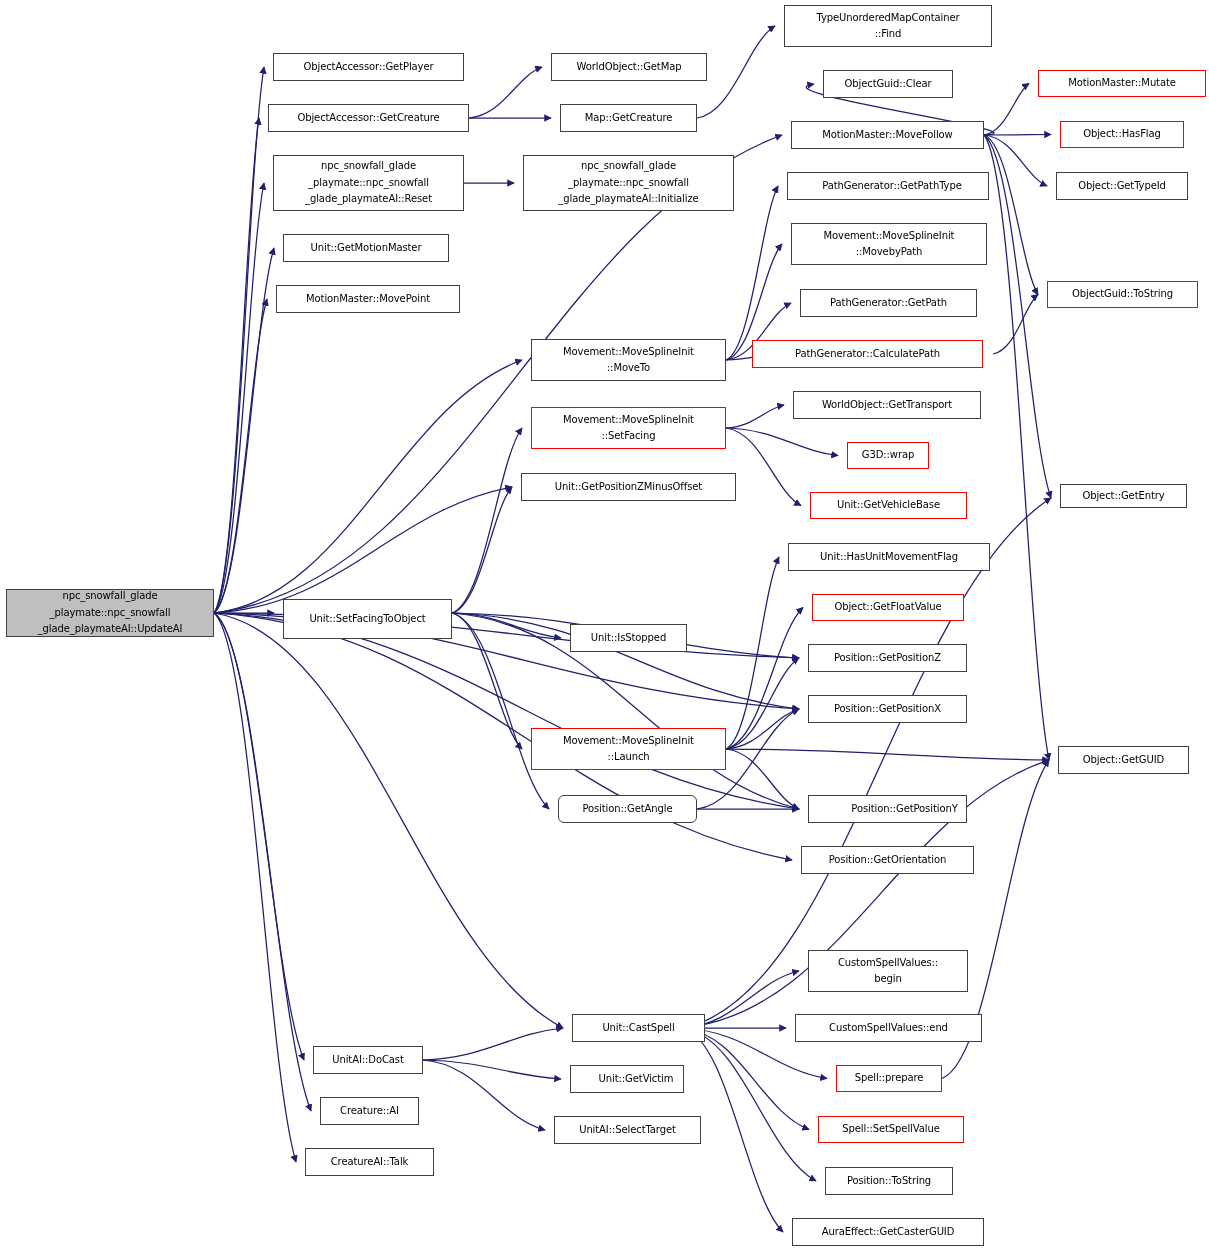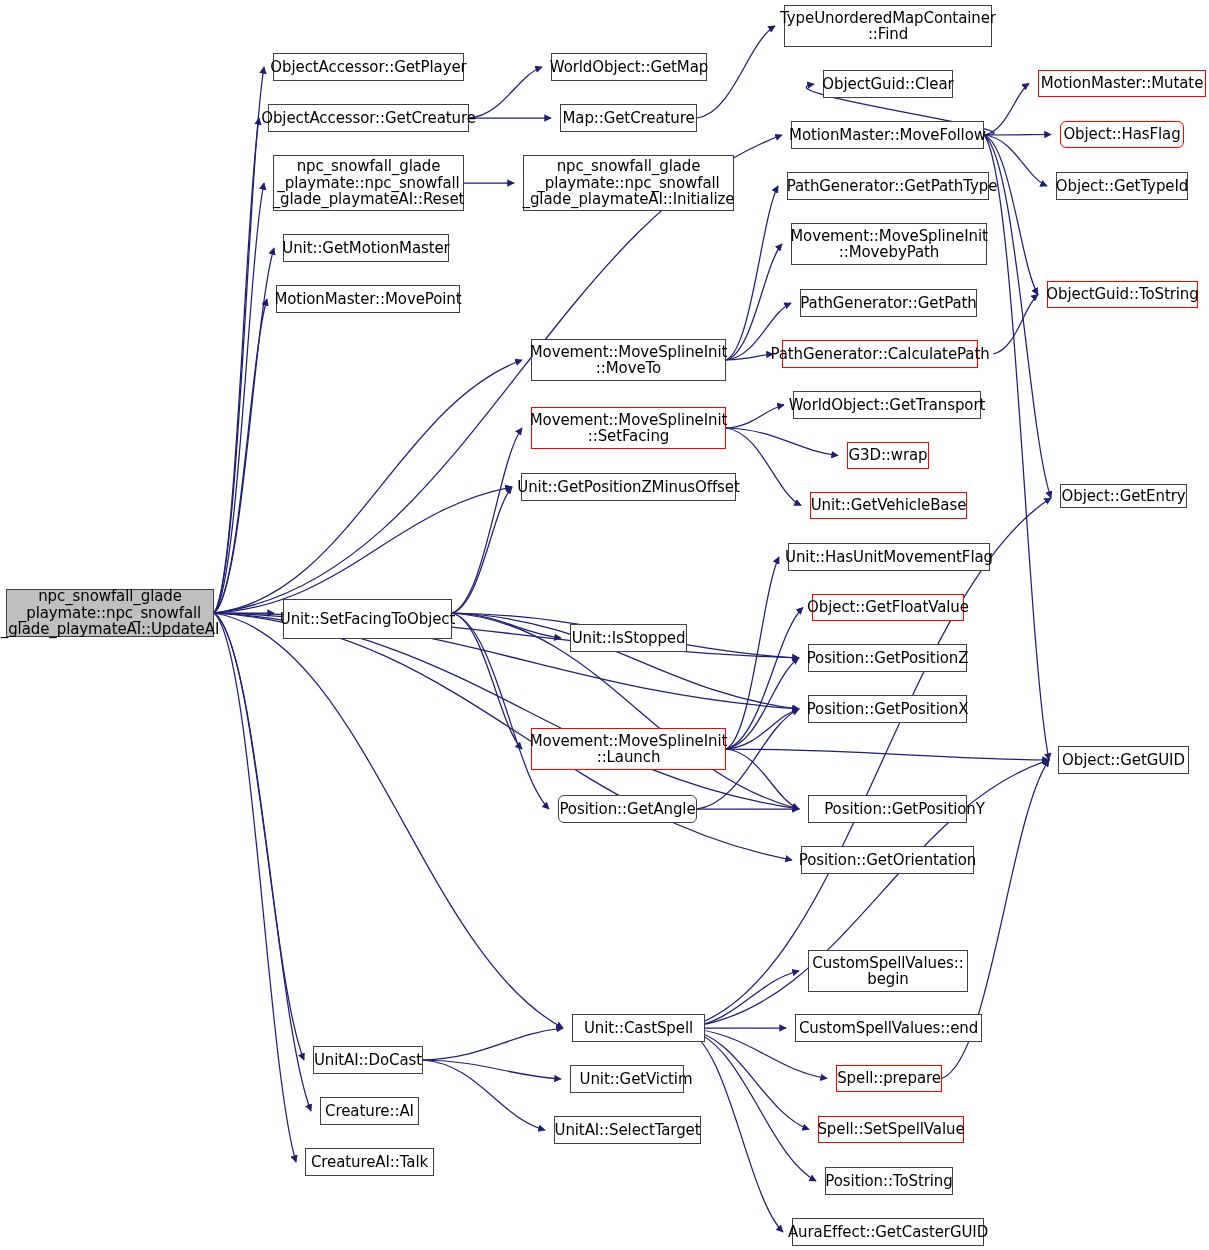--- a/index.html
+++ b/index.html
@@ -26,21 +26,21 @@
   .node {
     position: absolute;
     box-sizing: border-box;
     display: flex;
     align-items: center;
     justify-content: center;
     text-align: center;
     background: #ffffff;
     border: 1px solid #404040;
     color: #000000;
-    font-size: 15px;
+    font-size: 10px;
     line-height: 16.5px;
     letter-spacing: -0.1px;
     white-space: pre-line;
     padding: 0 4px;
     z-index: 5;
   }
   .node.red {
     border: 1.6px solid #ff0000;
   }
   .node.root {
@@ -156,37 +156,37 @@
       <div class="node" style="left: 570px; top: 1065px; width: 114px; height: 28px; padding-left: 22px;">Unit::GetVictim</div>
       <div class="node" style="left: 554px; top: 1116px; width: 147px; height: 28px;">UnitAI::SelectTarget</div>
       <div class="node" style="left: 784px; top: 5px; width: 208px; height: 42px;">TypeUnorderedMapContainer
 ::Find</div>
       <div class="node" style="left: 823px; top: 70px; width: 130px; height: 28px;">ObjectGuid::Clear</div>
       <div class="node" style="left: 791px; top: 121px; width: 193px; height: 28px;">MotionMaster::MoveFollow</div>
       <div class="node" style="left: 787px; top: 172px; width: 202px; height: 28px; padding-left: 12px;">PathGenerator::GetPathType</div>
       <div class="node" style="left: 791px; top: 223px; width: 196px; height: 42px;">Movement::MoveSplineInit
 ::MovebyPath</div>
       <div class="node" style="left: 800px; top: 289px; width: 177px; height: 28px;">PathGenerator::GetPath</div>
-      <div class="node red" style="left: 782px; top: 340px; width: 196px; height: 28px;">PathGenerator::CalculatePath</div>
+      <div class="node red" style="left: 752px; top: 340px; width: 231px; height: 28px;">PathGenerator::CalculatePath</div>
       <div class="node" style="left: 793px; top: 391px; width: 188px; height: 28px;">WorldObject::GetTransport</div>
       <div class="node red" style="left: 847px; top: 442px; width: 82px; height: 27px;">G3D::wrap</div>
       <div class="node red" style="left: 810px; top: 492px; width: 157px; height: 27px;">Unit::GetVehicleBase</div>
       <div class="node" style="left: 788px; top: 543px; width: 202px; height: 28px;">Unit::HasUnitMovementFlag</div>
       <div class="node red" style="left: 812px; top: 594px; width: 152px; height: 27px;">Object::GetFloatValue</div>
       <div class="node" style="left: 808px; top: 644px; width: 159px; height: 28px;">Position::GetPositionZ</div>
       <div class="node" style="left: 808px; top: 695px; width: 159px; height: 28px;">Position::GetPositionX</div>
       <div class="node" style="left: 808px; top: 795px; width: 159px; height: 28px; padding-left: 38px;">Position::GetPositionY</div>
       <div class="node" style="left: 801px; top: 846px; width: 173px; height: 28px;">Position::GetOrientation</div>
       <div class="node" style="left: 808px; top: 950px; width: 160px; height: 42px;">CustomSpellValues::
 begin</div>
       <div class="node" style="left: 795px; top: 1014px; width: 187px; height: 28px;">CustomSpellValues::end</div>
       <div class="node red" style="left: 836px; top: 1065px; width: 106px; height: 27px;">Spell::prepare</div>
       <div class="node red" style="left: 818px; top: 1116px; width: 146px; height: 27px;">Spell::SetSpellValue</div>
       <div class="node" style="left: 825px; top: 1167px; width: 128px; height: 28px;">Position::ToString</div>
       <div class="node" style="left: 792px; top: 1218px; width: 192px; height: 28px;">AuraEffect::GetCasterGUID</div>
       <div class="node red" style="left: 1038px; top: 70px; width: 168px; height: 27px;">MotionMaster::Mutate</div>
-      <div class="node red" style="left: 1060px; top: 121px; width: 124px; height: 27px; border-radius: 6px;">Object::HasFlag</div>
+      <div class="node red" style="left: 1060px; top: 121px; width: 124px; height: 27px;">Object::HasFlag</div>
       <div class="node" style="left: 1056px; top: 172px; width: 132px; height: 28px;">Object::GetTypeId</div>
       <div class="node red" style="left: 1047px; top: 281px; width: 151px; height: 27px;">ObjectGuid::ToString</div>
       <div class="node" style="left: 1060px; top: 484px; width: 127px; height: 24px;">Object::GetEntry</div>
       <div class="node" style="left: 1058px; top: 746px; width: 131px; height: 28px;">Object::GetGUID</div>
     </div>
 </div>
 
 </body></html>

